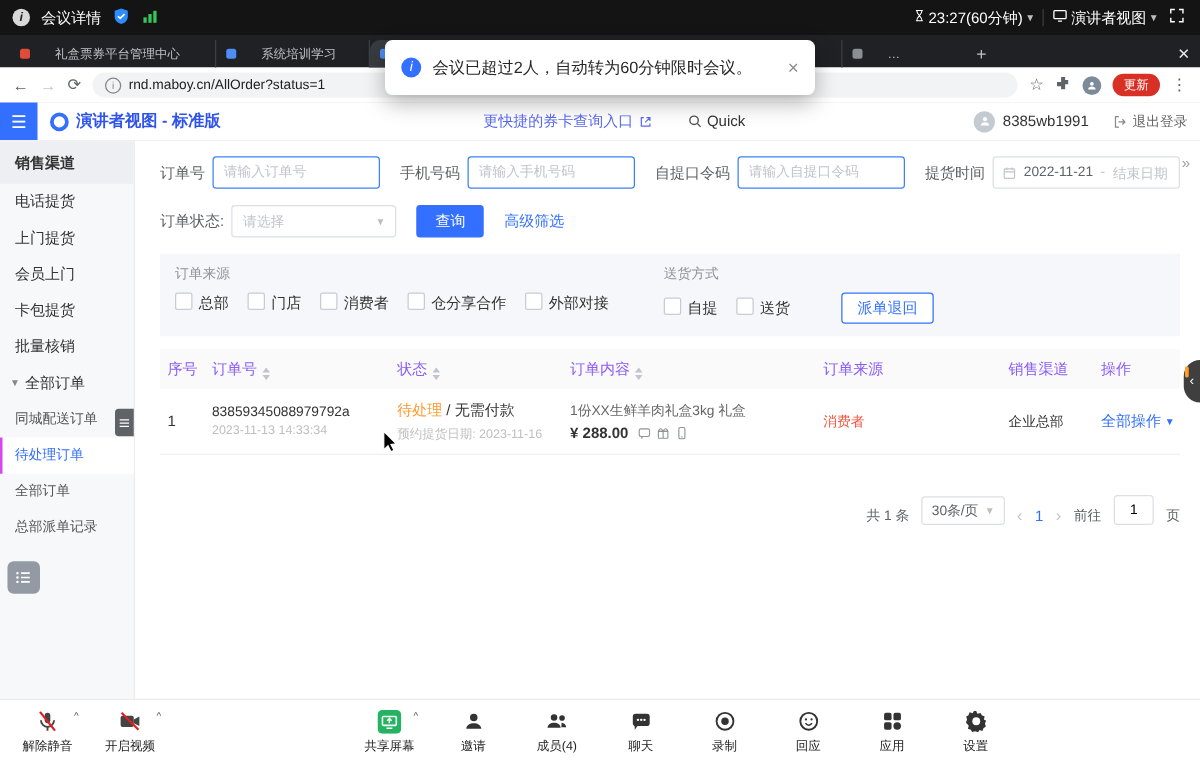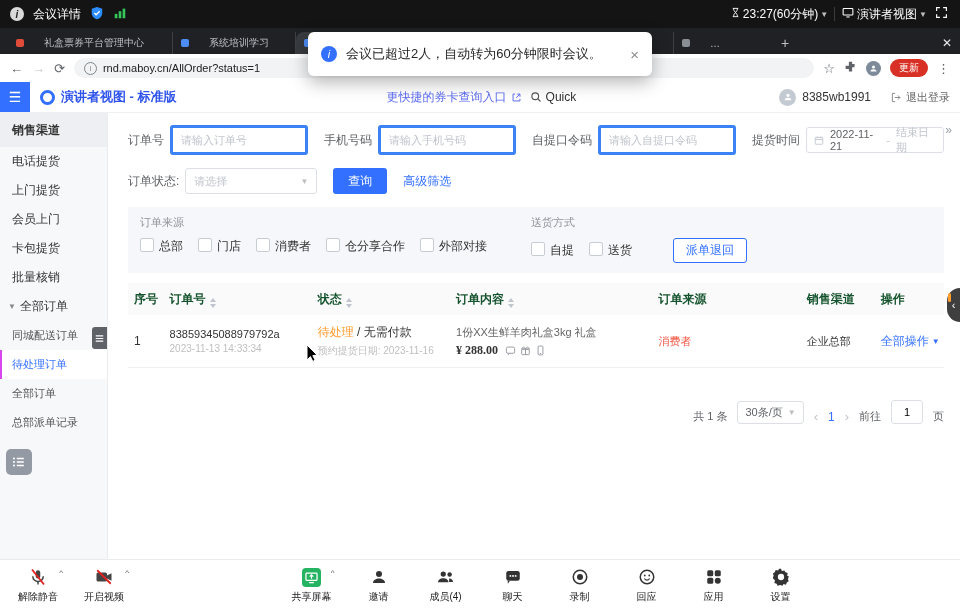--- a/index.html
+++ b/index.html
@@ -38,21 +38,21 @@
         align-items:center;justify-content:center;}
   .updbtn{background:#d93025;color:#fff;font-size:10px;padding:2px 9px;border-radius:10px;}
   
   .webapp{position:absolute;top:54px;left:0;right:0;bottom:0;background:#fff;}
   .appheader{height:30px;display:flex;align-items:center;border-bottom:1px solid #f0f0f0;}
   .menusq{width:30px;height:30px;background:#3370ff;color:#fff;display:flex;align-items:center;
           justify-content:center;font-size:14px;}
   .logo{display:flex;align-items:center;gap:6px;margin-left:10px;}
   .logobadge{width:15px;height:15px;border-radius:50%;border:3px solid #3370ff;box-sizing:border-box;}
   .logotxt{color:#2f54eb;font-weight:bold;font-size:13px;}
-  .hlinks{margin-left:210px;display:flex;align-items:center;gap:8px;}
+  .hlinks{margin-left:210px;display:flex;align-items:center;gap:28px;}
   .quicklink{color:#5a6af0;font-size:12px;display:flex;align-items:center;gap:4px;}
   .quicksearch{display:flex;align-items:center;gap:4px;color:#333;font-size:12px;}
   .hright{margin-left:auto;display:flex;align-items:center;gap:6px;padding-right:10px;font-size:12px;color:#333;}
   .logout{display:flex;align-items:center;gap:4px;color:#666;font-size:11px;margin-left:14px;}
   .appbody{display:flex;height:calc(100% - 31px);}
   
   .sidebar{width:107px;background:#f7f8fa;border-right:1px solid #ececec;position:relative;flex:0 0 107px;}
   .sbtitle{height:34px;line-height:34px;padding-left:12px;font-weight:bold;color:#333;background:#edeff2;font-size:12px;}
   .sitem{height:29px;line-height:29px;padding-left:12px;color:#333;font-size:12px;}
   .sgroup{height:29px;display:flex;align-items:center;gap:4px;padding-left:8px;color:#333;font-size:12px;}
@@ -61,51 +61,51 @@
   .draghandle{position:absolute;right:0;top:214px;width:15px;height:22px;background:#5f6368;
               border-radius:3px 0 0 3px;display:flex;align-items:center;justify-content:center;}
   .floatbtn{position:absolute;left:6px;top:336px;width:26px;height:26px;background:rgba(130,138,148,.85);
             border-radius:5px;display:flex;align-items:center;justify-content:center;}
   
   .main{flex:1;position:relative;padding:12px 16px 0 20px;overflow:hidden;background:#fff;}
   .collapser{position:absolute;top:10px;right:8px;color:#9aa0a6;font-size:12px;}
   .frow{display:flex;align-items:center;font-size:12px;color:#606266;}
   .frow .lbl{margin-right:6px;white-space:nowrap;}
   .gap{margin-left:16px;}
-  .tin{height:24px;width:116px;border:3px solid #3b82f6;border-radius:3px;padding:0 8px;font-size:11px;
+  .tin{height:24px;width:116px;border:1px solid #3b82f6;border-radius:3px;padding:0 8px;font-size:11px;
        color:#333;outline:none;font-family:inherit;}
   .tin::placeholder{color:#c0c4cc;}
   .datebox{width:170px;height:24px;border:1px solid #dcdfe6;border-radius:3px;display:flex;align-items:center;
            gap:6px;padding:0 7px;font-size:11px;}
   .dstart{color:#606266;} .dsep{color:#c0c4cc;} .dend{color:#c0c4cc;}
   .frow2{margin-top:13px;}
   .selbox{width:114px;height:24px;border:1px solid #dcdfe6;border-radius:3px;display:flex;align-items:center;
           justify-content:space-between;padding:0 8px;font-size:11px;color:#c0c4cc;}
   .btn-search{height:26px;padding:0 15px;background:#3370ff;color:#fff;border:none;border-radius:3px;
               font-size:12px;margin-left:16px;font-family:inherit;}
   .adv{color:#3370ff;font-size:12px;margin-left:16px;}
   .panel{margin-top:13px;background:#f6f7fa;padding:8px 12px 10px;display:flex;gap:44px;}
   .plabel{font-size:11px;color:#909399;margin-bottom:8px;}
   .popts{display:flex;align-items:center;gap:15px;font-size:12px;color:#333;}
   .cbx{width:12px;height:12px;border:1px solid #c8ccd4;background:#fff;border-radius:2px;display:inline-block;
        margin-right:5px;vertical-align:-2px;}
   .btn-return{height:25px;padding:0 12px;border:1px solid #3370ff;color:#3370ff;background:#fff;
               border-radius:3px;font-size:12px;margin-left:26px;font-family:inherit;}
   
   .thead{display:flex;align-items:center;background:#fafafa;height:32px;margin-top:10px;font-size:12px;
-         color:#14532d;font-weight:700;justify-content:center;}
+         color:#8b5cf6;font-weight:400;justify-content:center;}
   .trow{display:flex;align-items:center;min-height:52px;border-bottom:1px solid #f0f0f0;font-size:12px;color:#333;}
   .c1{width:36px;padding-left:6px;} .c2{width:150px;} .c3{width:140px;} .c4{width:205px;}
   .c5{width:150px;} .c6{width:75px;} .c7{width:64px;}
   .sort{display:inline-flex;flex-direction:column;gap:2px;margin-left:4px;vertical-align:1px;}
   .sort i{width:0;height:0;border-left:3px solid transparent;border-right:3px solid transparent;}
   .sort .up{border-bottom:4px solid #c0c4cc;} .sort .dn{border-top:4px solid #c0c4cc;}
   .sub{font-size:10px;color:#bfbfbf;margin-top:3px;}
   .st-orange{color:#ff9a2e;} .red{color:#f25643;font-size:11px;}
-  .price{font-weight:bold;font-size:12px;color:#333;font-family:Liberation Serif, serif;}
+  .price{font-weight:bold;font-size:12px;color:#333;}
   .miniicons{display:inline-flex;gap:4px;margin-left:7px;vertical-align:-1px;}
   .actlink{color:#3370ff;display:flex;align-items:center;gap:3px;}
   .pager{display:flex;align-items:flex-end;justify-content:flex-end;gap:10px;margin-top:32px;font-size:11px;color:#606266;}
   .sizesel{border:1px solid #dcdfe6;border-radius:3px;padding:3px 7px;display:flex;align-items:center;gap:5px;}
   .pgarrow{color:#c0c4cc;font-size:13px;} .pgcur{color:#3370ff;font-size:12px;}
   .goin{width:26px;height:20px;border:1px solid #dcdfe6;border-radius:3px;text-align:center;font-size:11px;font-family:inherit;}
   
   .sidetoggle{position:absolute;right:0;top:288px;width:13px;height:34px;background:#3f3f3f;
               border-radius:17px 0 0 17px;color:#fff;display:flex;align-items:center;justify-content:center;
               font-size:11px;z-index:40;}

